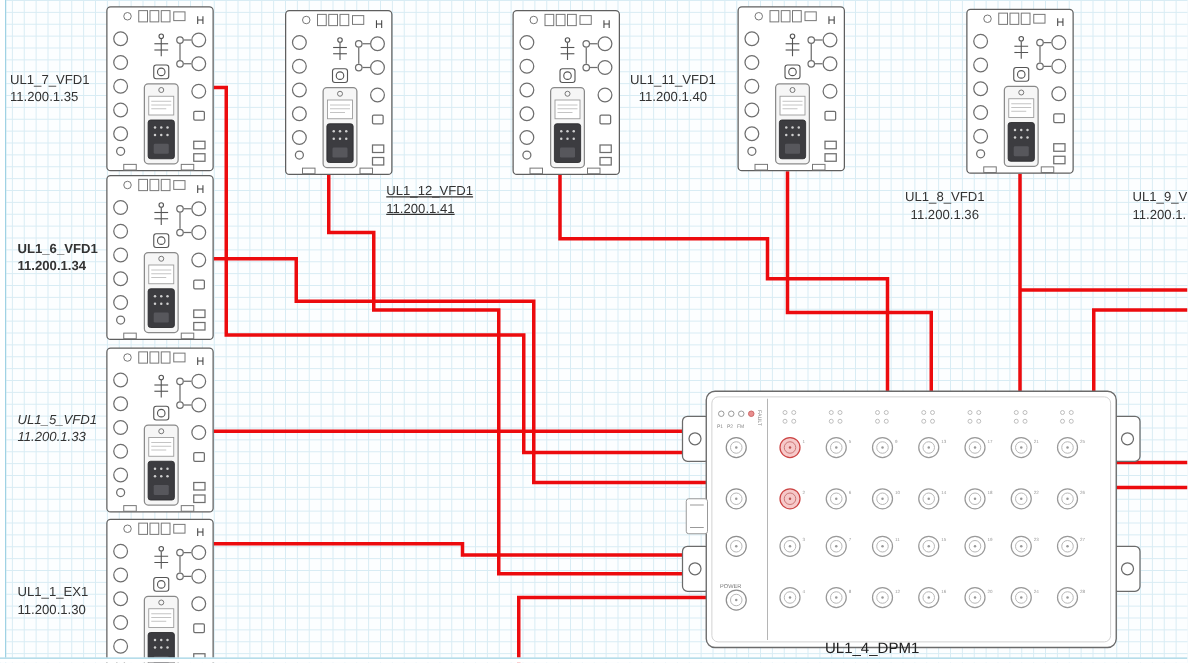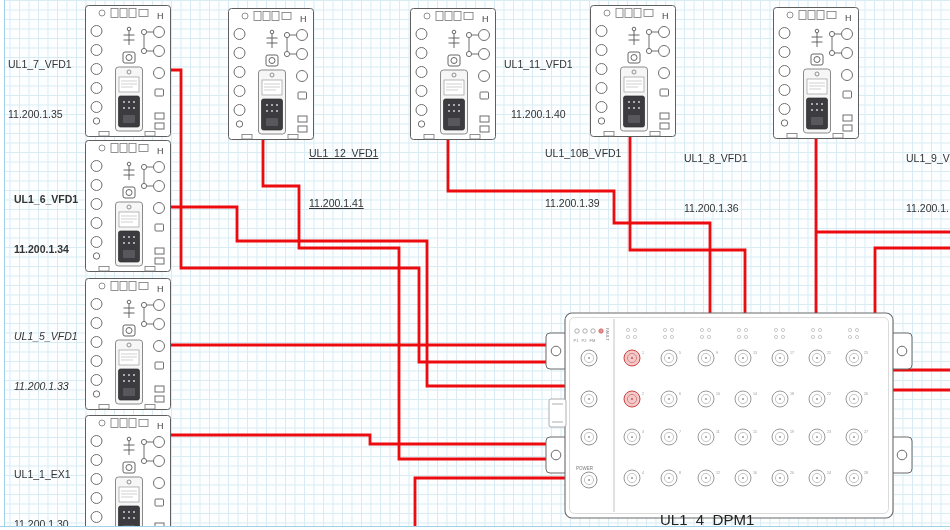--- a/index.html
+++ b/index.html
@@ -8,22 +8,22 @@
     background-color:#fcfeff;
     background-image:
       linear-gradient(to right, #d8ecf4 1px, transparent 1px),
       linear-gradient(to bottom, #d8ecf4 1px, transparent 1px);
     background-size:9.5px 9.5px;
     font-family:"Liberation Sans", sans-serif;
   }
   svg{position:absolute;left:0;top:0;font-family:"Liberation Sans",sans-serif;}
   #labels-layer{position:absolute;left:0;top:0;width:100%;height:100%;pointer-events:none;}
   .dev-label{position:absolute;font-size:10.5px;line-height:14px;color:#333;white-space:nowrap;}
-  .dev-label .ip{color:#333;margin-top:36px;}
-  .dpm-title{position:absolute;font-size:15px;color:#222;white-space:nowrap;text-align:center;}
+  .dev-label .ip{color:#333;}
+  .dpm-title{position:absolute;font-size:12px;color:#222;white-space:nowrap;text-align:center;}
   .edge-left{position:absolute;left:0;top:0;width:4px;height:100%;background:#fff;border-right:1px solid #9fd2e4;}
   .edge-bottom{position:absolute;left:0;bottom:0;width:100%;height:3px;background:#fff;border-top:1.5px solid #9fd2e4;}
 </style>
 </head>
 <body>
 
 <div class="canvas">
 
   <svg id="diagram-svg" width="950" height="530" viewBox="0 0 950 530">
     <defs>
@@ -387,25 +387,21 @@
         <div class="ip">11.200.1.30</div>
       </div>
       <div class="dev-label" style="left: 309px; top: 146px; text-decoration: underline;">
         <div>UL1_12_VFD1</div>
         <div class="ip">11.200.1.41</div>
       </div>
       <div class="dev-label" style="left: 504px; top: 57px; text-align: center;">
         <div>UL1_11_VFD1</div>
         <div class="ip">11.200.1.40</div>
       </div>
-      <div class="dev-label" style="left: 545px; top: 146px;">
-        <div>UL1_10B_VFD1</div>
-        <div class="ip">11.200.1.39</div>
-      </div>
-      <div class="dev-label" style="left: 684px; top: 151px;">
+      <div class="dev-label" style="left: 724px; top: 151px; text-align: center;">
         <div>UL1_8_VFD1</div>
         <div class="ip">11.200.1.36</div>
       </div>
       <div class="dev-label" style="left: 906px; top: 151px;">
         <div>UL1_9_VFD</div>
         <div class="ip">11.200.1.</div>
       </div>
     </div>
 
   <div class="edge-left"></div>

